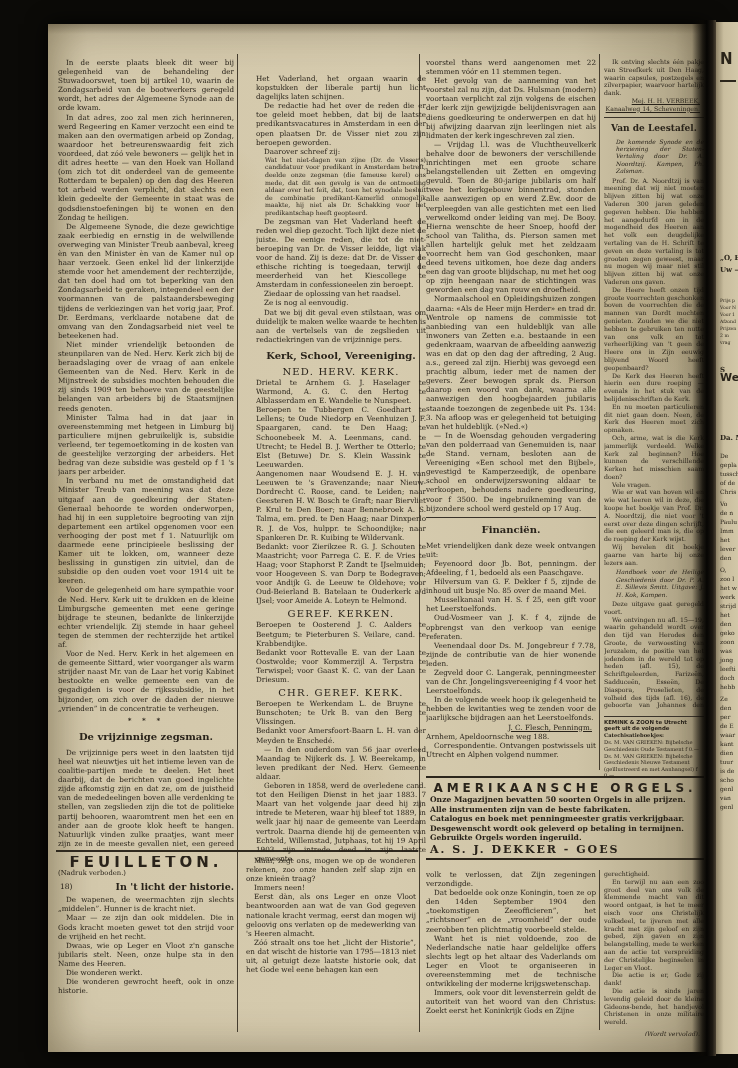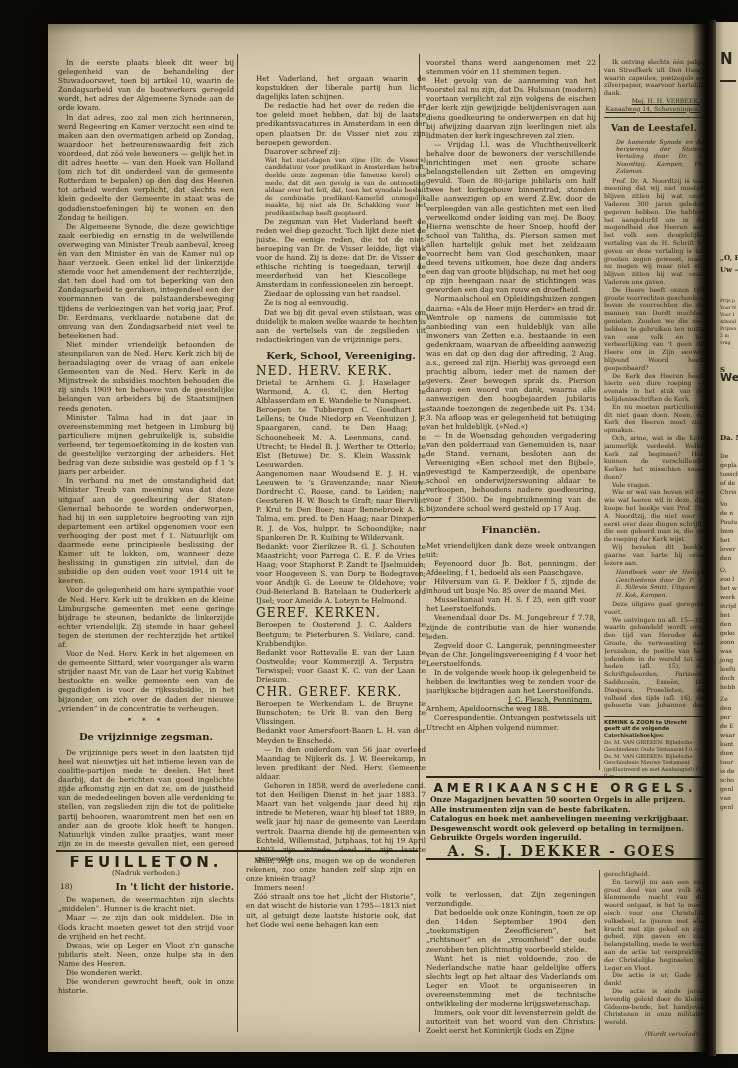--- a/index.html
+++ b/index.html
@@ -50,45 +50,45 @@
   .hrule{position:absolute;background:#2f291e;}
   .feu-rule{left:8px;top:826px;width:362px;height:2px;}
 
   
   .blk{margin:0;}
   .t-p{text-indent:8px;}
   .t-pn{}
   .t-small{font-size:6.2px;line-height:7.6px;padding-left:9px;}
   .t-h1{text-align:center;font-weight:bold;font-size:10px;line-height:14px;margin:5px 0 4px;text-indent:0;}
   .c4 .t-h1{font-size:9px;line-height:11px;}
-  .t-h2{font-size:12px;letter-spacing:1.2px;margin:4px 0 2px;}
+  .t-h2{text-align:center;font-size:10px;letter-spacing:1.2px;margin:4px 0 2px;}
   .t-stars{text-align:center;letter-spacing:4px;margin:3px 0;font-weight:bold;}
   .t-itc{font-style:italic;padding-left:12px;font-size:6.8px;line-height:8.4px;margin:2px 0;}
   .c4 .t-itc{font-size:6px;line-height:7.4px;}
   .t-sigr{text-align:right;padding-right:4px;text-decoration:underline;}
   .t-sigit{text-align:right;font-style:italic;padding-right:4px;margin-top:4px;}
   .t-rulefull{border-top:1px solid #3a332a;margin:4px 0;height:0;}
 
   
   .feu{position:absolute;overflow:hidden;font-size:7.2px;line-height:9.1px;text-align:justify;}
   .f1{left:10px;top:832px;width:176px;height:182px;}
   .f2{left:198px;top:832px;width:170px;height:182px;}
-  .f3{left:378px;top:846px;width:170px;height:166px;margin-top:20px;}
+  .f3{left:378px;top:846px;width:170px;height:166px;}
   .f4{left:556px;top:846px;width:100px;height:166px;font-size:6.2px;line-height:7.8px;}
   .feu-head{font-family:"DejaVu Sans",sans-serif;font-weight:bold;font-size:15px;letter-spacing:4px;text-align:center;margin-top:2px;}
-  .feu-notice{text-align:center;font-size:6.8px;margin:2px 0 4px;}
+  .feu-notice{font-size:6.8px;margin:2px 0 4px;}
   .feu-title-row{position:relative;text-align:right;font-weight:bold;font-size:9.5px;margin:3px 0 4px;}
   .feu-no{position:absolute;left:2px;font-weight:normal;font-size:7.5px;}
 
   
   .orgels{position:absolute;left:378px;top:752px;width:278px;height:84px;
     border-top:2px solid #2b251b;border-bottom:2px solid #2b251b;padding:3px 4px;box-sizing:border-box;overflow:hidden;}
   .orgels-title{font-family:"DejaVu Sans",sans-serif;font-weight:bold;font-size:12px;letter-spacing:4px;text-align:center;}
   .orgels-line{font-weight:bold;font-size:7.6px;line-height:9.6px;}
-  .orgels-sig{font-weight:bold;font-size:14px;letter-spacing:2px;text-align:center;padding-right:6px;margin-top:0;}
+  .orgels-sig{font-weight:bold;font-size:11px;letter-spacing:2px;text-align:left;padding-right:6px;margin-top:0;}
 
   
   .kemink{position:absolute;left:556px;top:692px;width:100px;height:58px;border-top:1px solid #3a332a;
     padding-top:2px;overflow:hidden;font-size:5.2px;line-height:6.4px;text-align:left;}
   .kemink-head{margin-bottom:1px;}
   .kemink-head .kh1{font-weight:bold;font-family:"DejaVu Sans",sans-serif;font-size:5.4px;}
   .kemink-head .kh2{font-weight:bold;}
   .kemink-item{margin-bottom:1px;}
 </style>
 </head>
@@ -145,20 +145,21 @@
         <div class="blk t-p">Het gevolg van de aanneming van het voorstel zal nu zijn, dat Ds. Hulsman (modern) voortaan verplicht zal zijn volgens de eischen der kerk zijn gewijzigde belijdenisvragen aan diens goedkeuring te onderwerpen en dat hij bij afwijzing daarvan zijn leerlingen niet als lidmaten der kerk ingeschreven zal zien.</div>
         <div class="blk t-p">— Vrijdag l.l. was de Vluchtheuvelkerk behalve door de bewoners der verschillende inrichtingen met een groote schare belangstellenden uit Zetten en omgeving gevuld. Toen de 80-jarige jubilaris om half twee het kerkgebouw binnentrad, stonden alle aanwezigen op en werd Z.Ew. door de verpleegden van alle gestichten met een lied verwelkomd onder leiding van mej. De Booy. Hierna wenschte de heer Snoep, hoofd der school van Talitha, ds. Pierson samen met allen hartelijk geluk met het zeldzaam voorrecht hem van God geschonken, maar deed tevens uitkomen, hoe deze dag anders een dag van groote blijdschap, nu met het oog op zijn heengaan naar de stichtingen was geworden een dag van rouw en droefheid.</div>
         <div class="blk t-p">Normaalschool en Opleidingshuizen zongen daarna: «Als de Heer mijn Herder» en trad dr. Wentrole op namens de commissie tot aanbieding van een huldeblijk van alle inwoners van Zetten e.a. bestaande in een gedenkraam, waarvan de afbeelding aanwezig was en dat op den dag der aftreding, 2 Aug. a.s., gereed zal zijn. Hierbij was gevoegd een prachtig album, ieder met de namen der gevers. Zeer bewogen sprak ds. Pierson daarop een woord van dank, waarna alle aanwezigen den hoogbejaarden jubilaris staande toezongen de zegenbede uit Ps. 134: 3. Na afloop was er gelegenheid tot betuiging van het huldeblijk. (»Ned.«)</div>
         <div class="blk t-p">— In de Woensdag gehouden vergadering van den polderraad van Genemuiden is, naar de Stand. vernam, besloten aan de Vereeniging «Een school met den Bijbel», gevestigd te Kamperzeedijk, de openbare school en onderwijzerswoning aldaar te verkoopen, behoudens nadere goedkeuring, voor f 3500. De ingebruikneming van de bijzondere school werd gesteld op 17 Aug.</div>
         <div class="blk t-rulefull"></div>
         <div class="blk t-h1">Financiën.</div>
         <div class="blk t-pn">Met vriendelijken dank deze week ontvangen uit:</div>
         <div class="blk t-p">Feyenoord door Jb. Bot, penningm. der Afdeeling, f 1, bedoeld als een Paaschgave.</div>
         <div class="blk t-p">Hilversum van G. F. Dekker f 5, zijnde de inhoud uit busje No. 85 over de maand Mei.</div>
         <div class="blk t-p">Musselkanaal van H. S. f 25, een gift voor het Leerstoelfonds.</div>
+        <div class="blk t-p">Oud-Vosmeer van J. K. f 4, zijnde de opbrengst van den verkoop van eenige referaten.</div>
         <div class="blk t-p">Veenendaal door Ds. M. Jongebreur f 7.78, zijnde de contributie van de hier wonende leden.</div>
         <div class="blk t-p">Zegveld door C. Langerak, penningmeester van de Chr. Jongelingsvereeniging f 4 voor het Leerstoelfonds.</div>
         <div class="blk t-p">In de volgende week hoop ik gelegenheid te hebben de kwitanties weg te zenden voor de jaarlijksche bijdragen aan het Leerstoelfonds.</div>
         <div class="blk t-sigr">J. C. Flesch, Penningm.</div>
         <div class="blk t-pn">Arnhem, Apeldoornsche weg 188.</div>
         <div class="blk t-p">Correspondentie. Ontvangen postwissels uit Utrecht en Alphen volgend nummer.</div>
       </div>
     <div class="col c4">
         <div class="blk t-p">Ik ontving slechts één pakje van Streefkerk uit Den Haag, waarin capsules, postzegels en zilverpapier, waarvoor hartelijk dank.</div>
         <div class="blk t-sigr">Mej. H. H. VERBEEK,</div>
@@ -190,29 +191,30 @@
           <div class="blk t-p">De wapenen, de weermachten zijn slechts „middelen”. Hunner is de kracht niet.</div>
           <div class="blk t-p">Maar — ze zijn dan ook middelen. Die in Gods kracht moeten gewet tot den strijd voor de vrijheid en het recht.</div>
           <div class="blk t-p">Dwaas, wie op Leger en Vloot z'n gansche jubilaris stelt. Neen, onze hulpe sta in den Name des Heeren.</div>
           <div class="blk t-p">Die wonderen werkt.</div>
           <div class="blk t-p">Die wonderen gewrocht heeft, ook in onze historie.</div>
         </div>
     </div>
     <div class="feu f2">
         <div class="blk t-p">Maar, zegt ons, mogen we op de wonderen rekenen, zoo onze handen zelf slap zijn en onze knieën traag?</div>
         <div class="blk t-p">Immers neen!</div>
+        <div class="blk t-p">Eerst dàn, als ons Leger en onze Vloot beantwoorden aan wat de van God gegeven nationale kracht vermag, eerst dan mogen wij geloovig ons verlaten op de medewerking van 's Heeren almacht.</div>
         <div class="blk t-p">Zóó straalt ons toe het „licht der Historie”, en dat wischt de historie van 1795—1813 niet uit, al getuigt deze laatste historie ook, dat het Gode wel eene behagen kan een</div>
       </div>
 
     <div class="orgels">
       <div class="orgels-title">AMERIKAANSCHE ORGELS.</div>
       <div class="orgels-lines">
           <div class="orgels-line">Onze Magazijnen bevatten 50 soorten Orgels in alle prijzen.</div>
           <div class="orgels-line">Alle instrumenten zijn van de beste fabrikaten.</div>
-          <div class="orgels-line">Catalogus en boek met aanbevelingen meening verkrijgbaar.</div>
+          <div class="orgels-line">Catalogus en boek met penningmeester gratis verkrijgbaar.</div>
           <div class="orgels-line">Desgewenscht wordt ook geleverd op betaling in termijnen.</div>
           <div class="orgels-line">Gebruikte Orgels worden ingeruild.</div>
         </div>
       <div class="orgels-sig">A. S. J. DEKKER  -  GOES</div>
     </div>
 
     <div class="feu f3">
         <div class="blk t-pn">volk te verlossen, dat Zijn zegeningen verzondigde.</div>
         <div class="blk t-p">Dat bedoelde ook onze Koningin, toen ze op den 14den September 1904 den „toekomstigen Zeeofficieren”, het „richtsnoer” en de „vroomheid” der oude zeerobben ten plichtmatig voorbeeld stelde.</div>
         <div class="blk t-p">Want het is niet voldoende, zoo de Nederlandsche natie haar geldelijke offers slechts legt op het altaar des Vaderlands om Leger en Vloot te organiseeren in overeenstemming met de technische ontwikkeling der moderne krijgswetenschap.</div>

